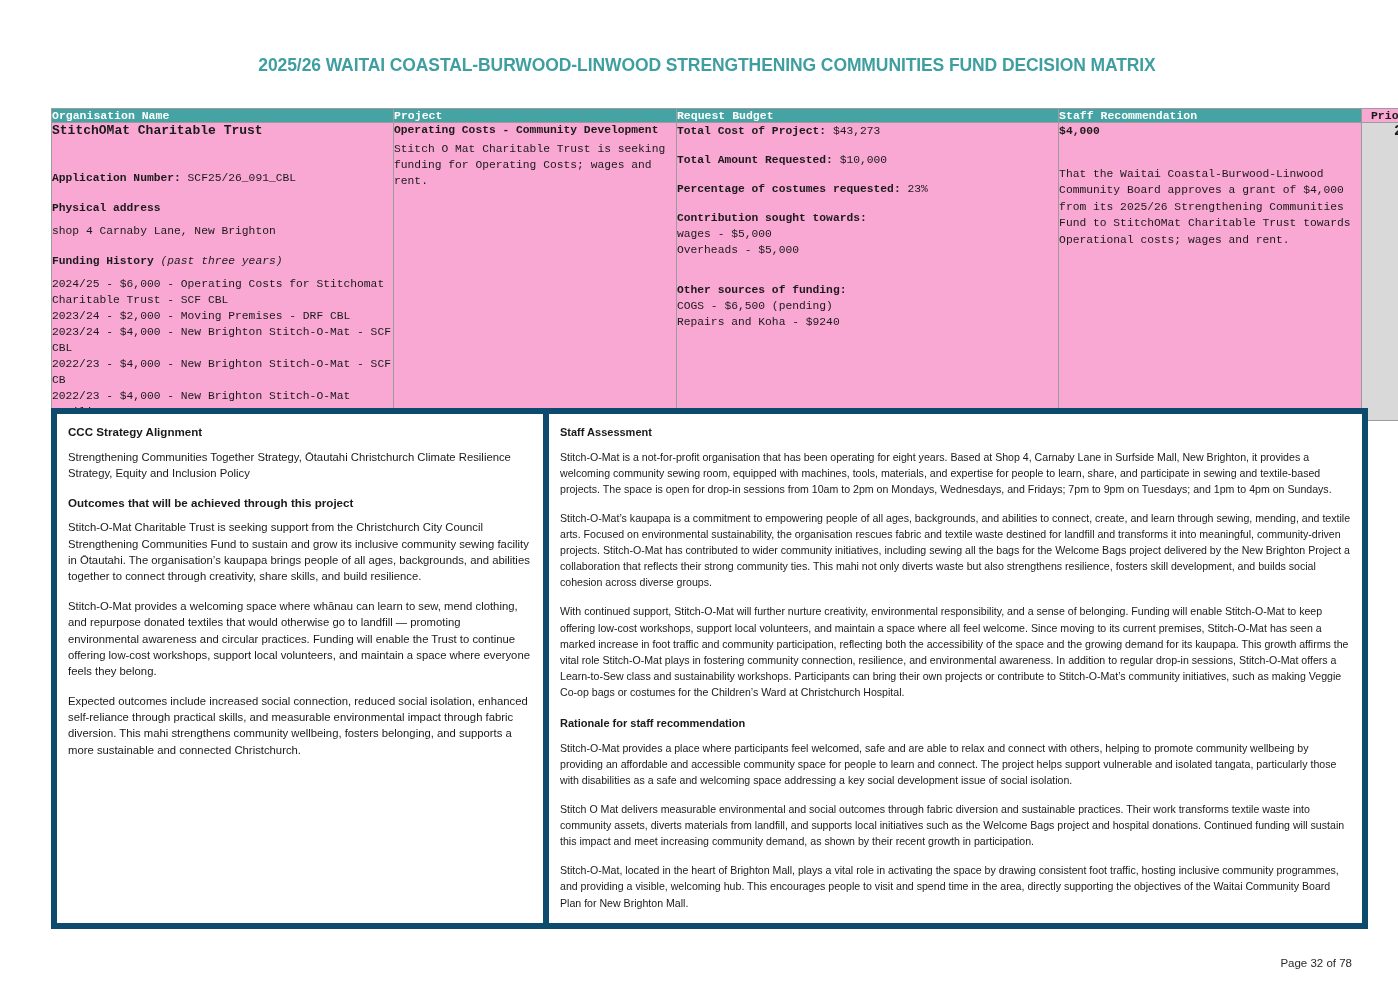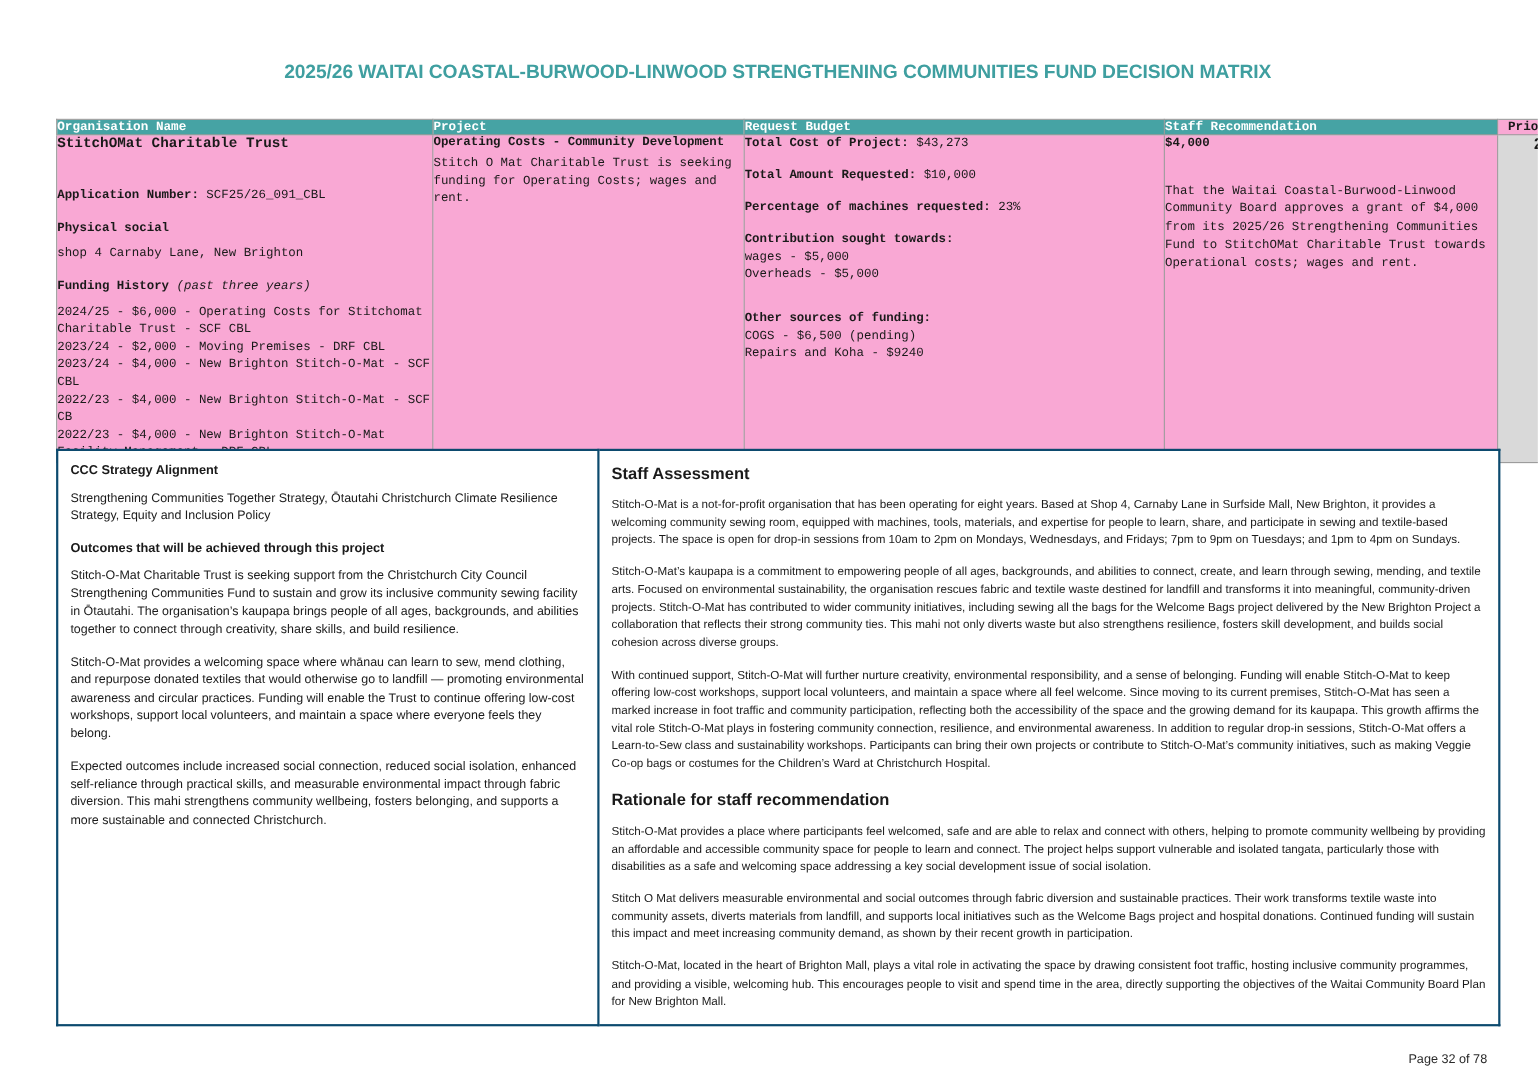--- a/index.html
+++ b/index.html
@@ -110,40 +110,40 @@
     top: 408px;
     width: 1311px;
   }
   table.narrative {
     border-collapse: collapse;
     table-layout: fixed;
     width: 100%;
   }
   table.narrative td {
     vertical-align: top;
-    border: 2px solid #0c4a6e;
+    border: 6px solid #0c4a6e;
     padding: 10px 11px 12px 11px;
     background: #ffffff;
   }
   .col-strategy { font-size: 11.3px; line-height: 1.45; }
   .col-assess {
     font-size: 10.6px;
     line-height: 1.52;
     font-stretch: condensed;
     transform-origin: left top;
   }
   .col-assess .para, .col-strategy .para { margin: 0 0 13px 0; }
   .col-assess .para:last-child, .col-strategy .para:last-child { margin-bottom: 0; }
   .head-b {
     font-weight: bold;
     margin: 0 0 8px 0;
   }
   .head-b.spaced { margin-top: 15px; }
   .col-strategy .head-b { font-size: 11.6px; }
-  .col-assess .head-b { font-size: 15px; }
+  .col-assess .head-b { font-size: 11px; }
 
   
   .footer {
     position: absolute;
     right: 46px;
     bottom: 20px;
     font-size: 11.5px;
     color: #2a2a2a;
     font-family: "Liberation Sans", sans-serif;
   }
@@ -172,21 +172,21 @@
     </tr>
     <tr>
 
       <td class="td-body">
         <div class="org-name">StitchOMat Charitable Trust</div>
         <div class="kv-line">
           <span class="b">Application Number:</span>
           <span>SCF25/26_091_CBL</span>
         </div>
         <div class="kv-line">
-          <div class="b tight">Physical social</div>
+          <div class="b tight">Physical address</div>
           <div class="tight" style="margin-top:7px">shop 4 Carnaby Lane, New Brighton</div>
         </div>
         <div class="kv-line">
           <div class="tight">
             <span class="b">Funding History</span>
             <span class="i">(past three years)</span>
           </div>
           <div class="history-list">
             <div>2024/25 - $6,000 - Operating Costs for Stitchomat Charitable Trust - SCF CBL</div>
             <div>2023/24 - $2,000 - Moving Premises - DRF CBL</div>
@@ -205,21 +205,21 @@
       <td class="td-body">
         <div class="budget-line">
           <span class="b">Total Cost of Project:</span>
           <span>$43,273</span>
         </div>
         <div class="budget-line">
           <span class="b">Total Amount Requested:</span>
           <span>$10,000</span>
         </div>
         <div class="budget-line">
-          <span class="b">Percentage of machines requested:</span>
+          <span class="b">Percentage of costumes requested:</span>
           <span>23%</span>
         </div>
         <div>
           <div class="b tight">Contribution sought towards:</div>
           <div class="sub-lines">
             <div>wages - $5,000</div>
             <div>Overheads - $5,000</div>
           </div>
         </div>
         <div class="spacer-24"></div>

